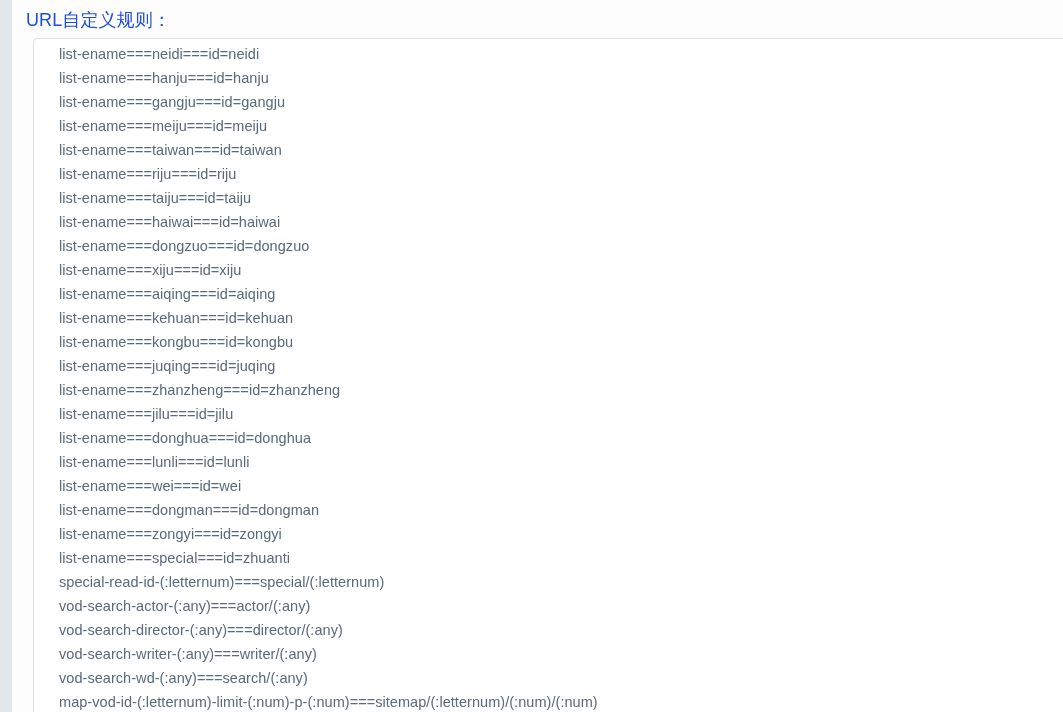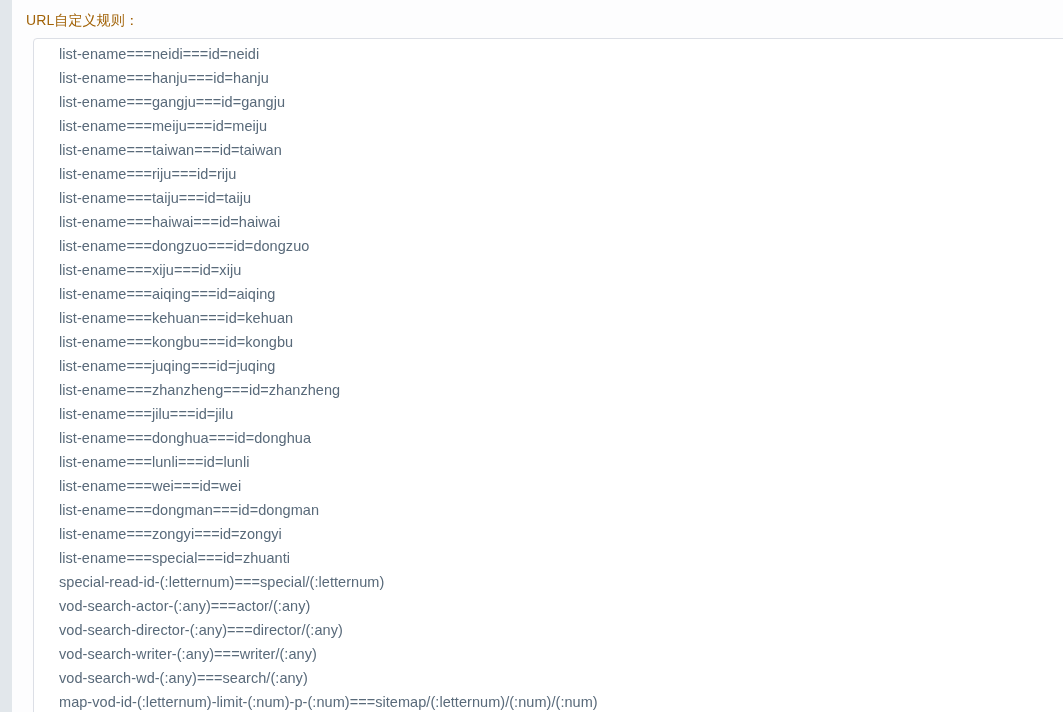--- a/index.html
+++ b/index.html
@@ -43,23 +43,23 @@
     width: 1051px;
     height: 712px;
     background: #fdfdfe;
   }
 
   
   #field-label {
     position: absolute;
     left: 14px;
     top: 10px;
-    font-size: 14px;
+    font-size: 18px;
     line-height: 20px;
-    color: #a16207;
+    color: #1d4ed8;
     white-space: nowrap;
     letter-spacing: 0.1px;
   }
 
   
   #rules-box {
     position: absolute;
     left: 21px;
     top: 38px;
     width: 1060px;              

